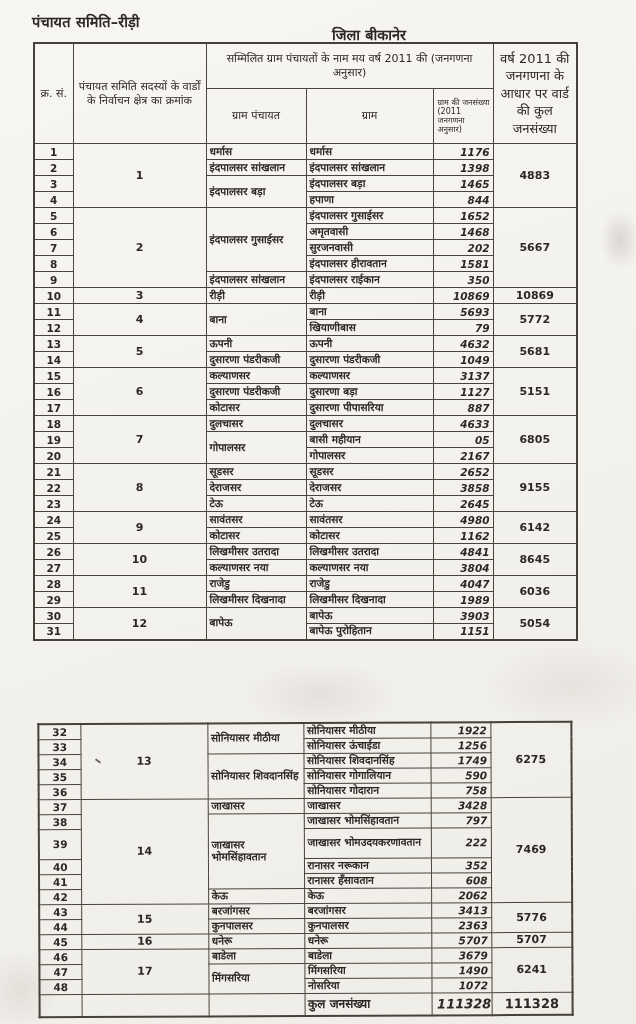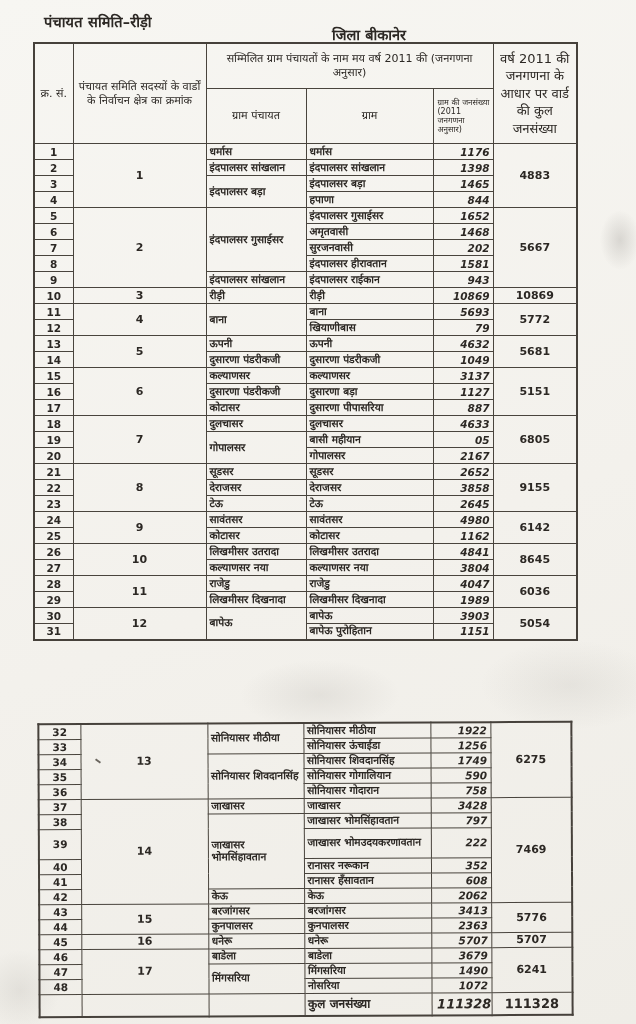--- a/index.html
+++ b/index.html
@@ -16,21 +16,21 @@
     color:#2c2824;
   }
   
   .smudge{position:absolute;border-radius:50%;pointer-events:none;}
   .s1{left:480px;top:640px;width:180px;height:90px;background:radial-gradient(closest-side,rgba(120,115,108,.10),rgba(0,0,0,0));}
   .s2{left:240px;top:660px;width:160px;height:70px;background:radial-gradient(closest-side,rgba(120,115,108,.12),rgba(0,0,0,0));}
   .s3{left:600px;top:210px;width:40px;height:60px;background:radial-gradient(closest-side,rgba(90,85,80,.18),rgba(0,0,0,0));}
   .s4{left:-20px;top:950px;width:80px;height:80px;background:radial-gradient(closest-side,rgba(120,115,108,.12),rgba(0,0,0,0));}
   .tick{position:absolute;background:#6a655e;}
   .tick1{left:95px;top:760px;width:6px;height:2px;transform:rotate(35deg);}
-  .title-left{position:absolute;left:32px;top:11px;font-size:14.5px;font-weight:700;letter-spacing:.2px;margin-left:12px;}
+  .title-left{position:absolute;left:32px;top:11px;font-size:14.5px;font-weight:700;letter-spacing:.2px;}
   .title-right{position:absolute;left:332px;top:24px;font-size:14.5px;font-weight:700;}
 
   table{border-collapse:collapse;table-layout:fixed;background:transparent;}
   .t1{position:absolute;left:33px;top:42px;width:543px;border:2px solid #46413b;}
   .t2{position:absolute;left:38px;top:722px;width:533px;border:2px solid #46413b;transform:rotate(-0.25deg);}
   th,td{
     border:1px solid #49443d;
     padding:0 3px;
     color:#2c2824;
     vertical-align:middle;
@@ -137,21 +137,21 @@
         </tr>
         <tr>
           <td class="c-sn">8</td>
           <td class="c-village">इंदपालसर हीरावतान</td>
           <td class="c-pop">1581</td>
         </tr>
         <tr>
           <td class="c-sn">9</td>
           <td class="c-gp">इंदपालसर सांखलान</td>
           <td class="c-village">इंदपालसर राईकान</td>
-          <td class="c-pop">943</td>
+          <td class="c-pop">350</td>
         </tr>
         <tr>
           <td class="c-sn">10</td>
           <td class="c-ward">3</td>
           <td class="c-gp">रीड़ी</td>
           <td class="c-village">रीड़ी</td>
           <td class="c-pop">10869</td>
           <td class="c-total">10869</td>
         </tr>
         <tr>

